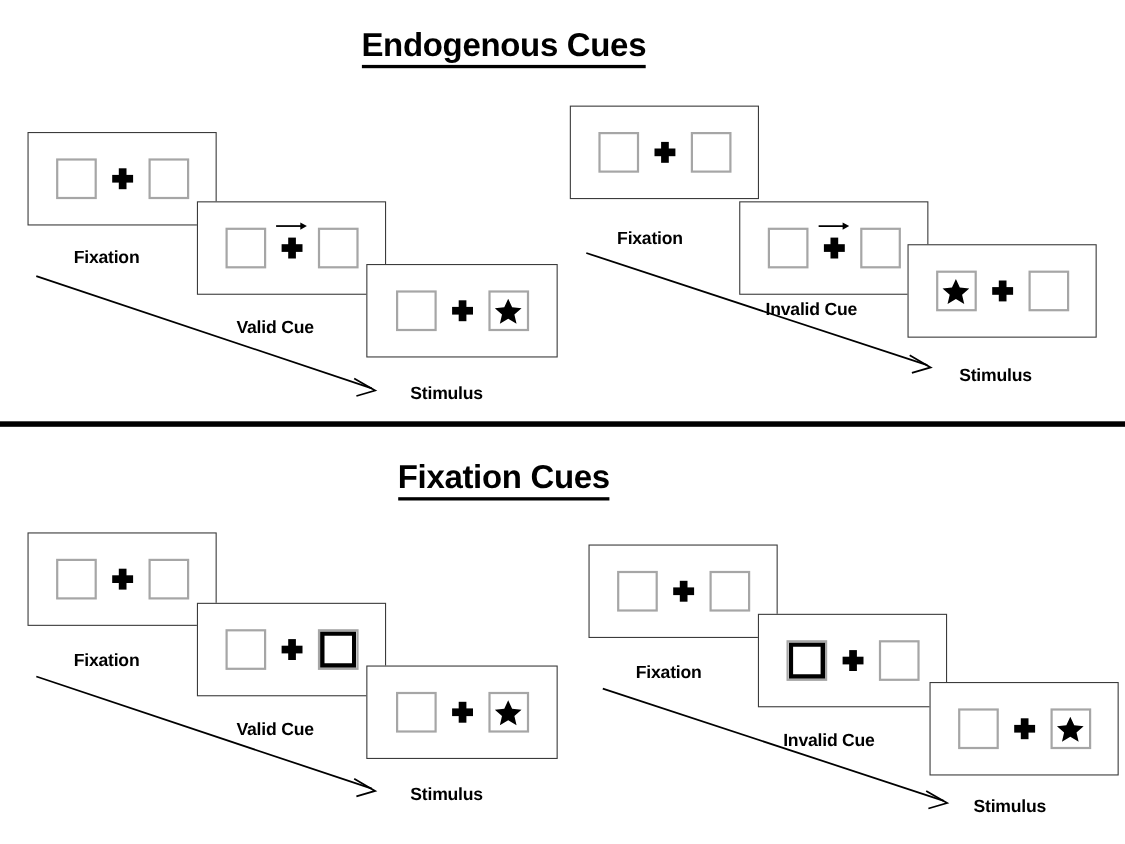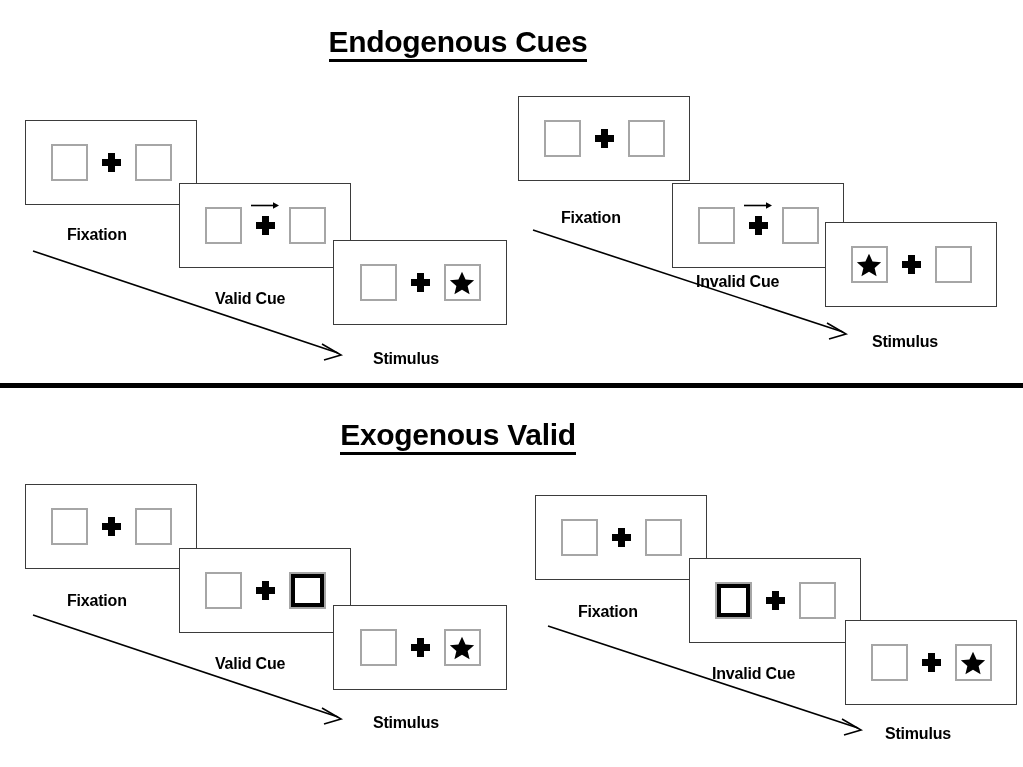--- a/index.html
+++ b/index.html
@@ -211,21 +211,21 @@
 <div class="caption" style="left:872px; top:321px;">Stimulus</div>
 
 <svg class="time-arrow" style="left:525px; top:222px; width:335px; height:125px;" viewBox="0 0 335 125">
   <line x1="8" y1="8" x2="318" y2="110" stroke="#000" stroke-width="1.6"></line>
   <polyline points="302,101 321,112 304,117" fill="none" stroke="#000" stroke-width="1.6"></polyline>
 </svg>
 
 <div class="divider" style="top:383px;"></div>
 
 <div class="section-title" style="top:418px;">
-  <span>Exogenous Valid</span>
+  <span>Fixation Cues</span>
 </div>
 
 <div class="frame" style="left:25px; top:484px; width:172px; height:85px;">
   <div class="frame-inner">
     <div class="box"></div>
     <div class="plus"></div>
     <div class="box"></div>
   </div>
 </div>
 <div class="caption" style="left:67px; top:580px;">Fixation</div>

